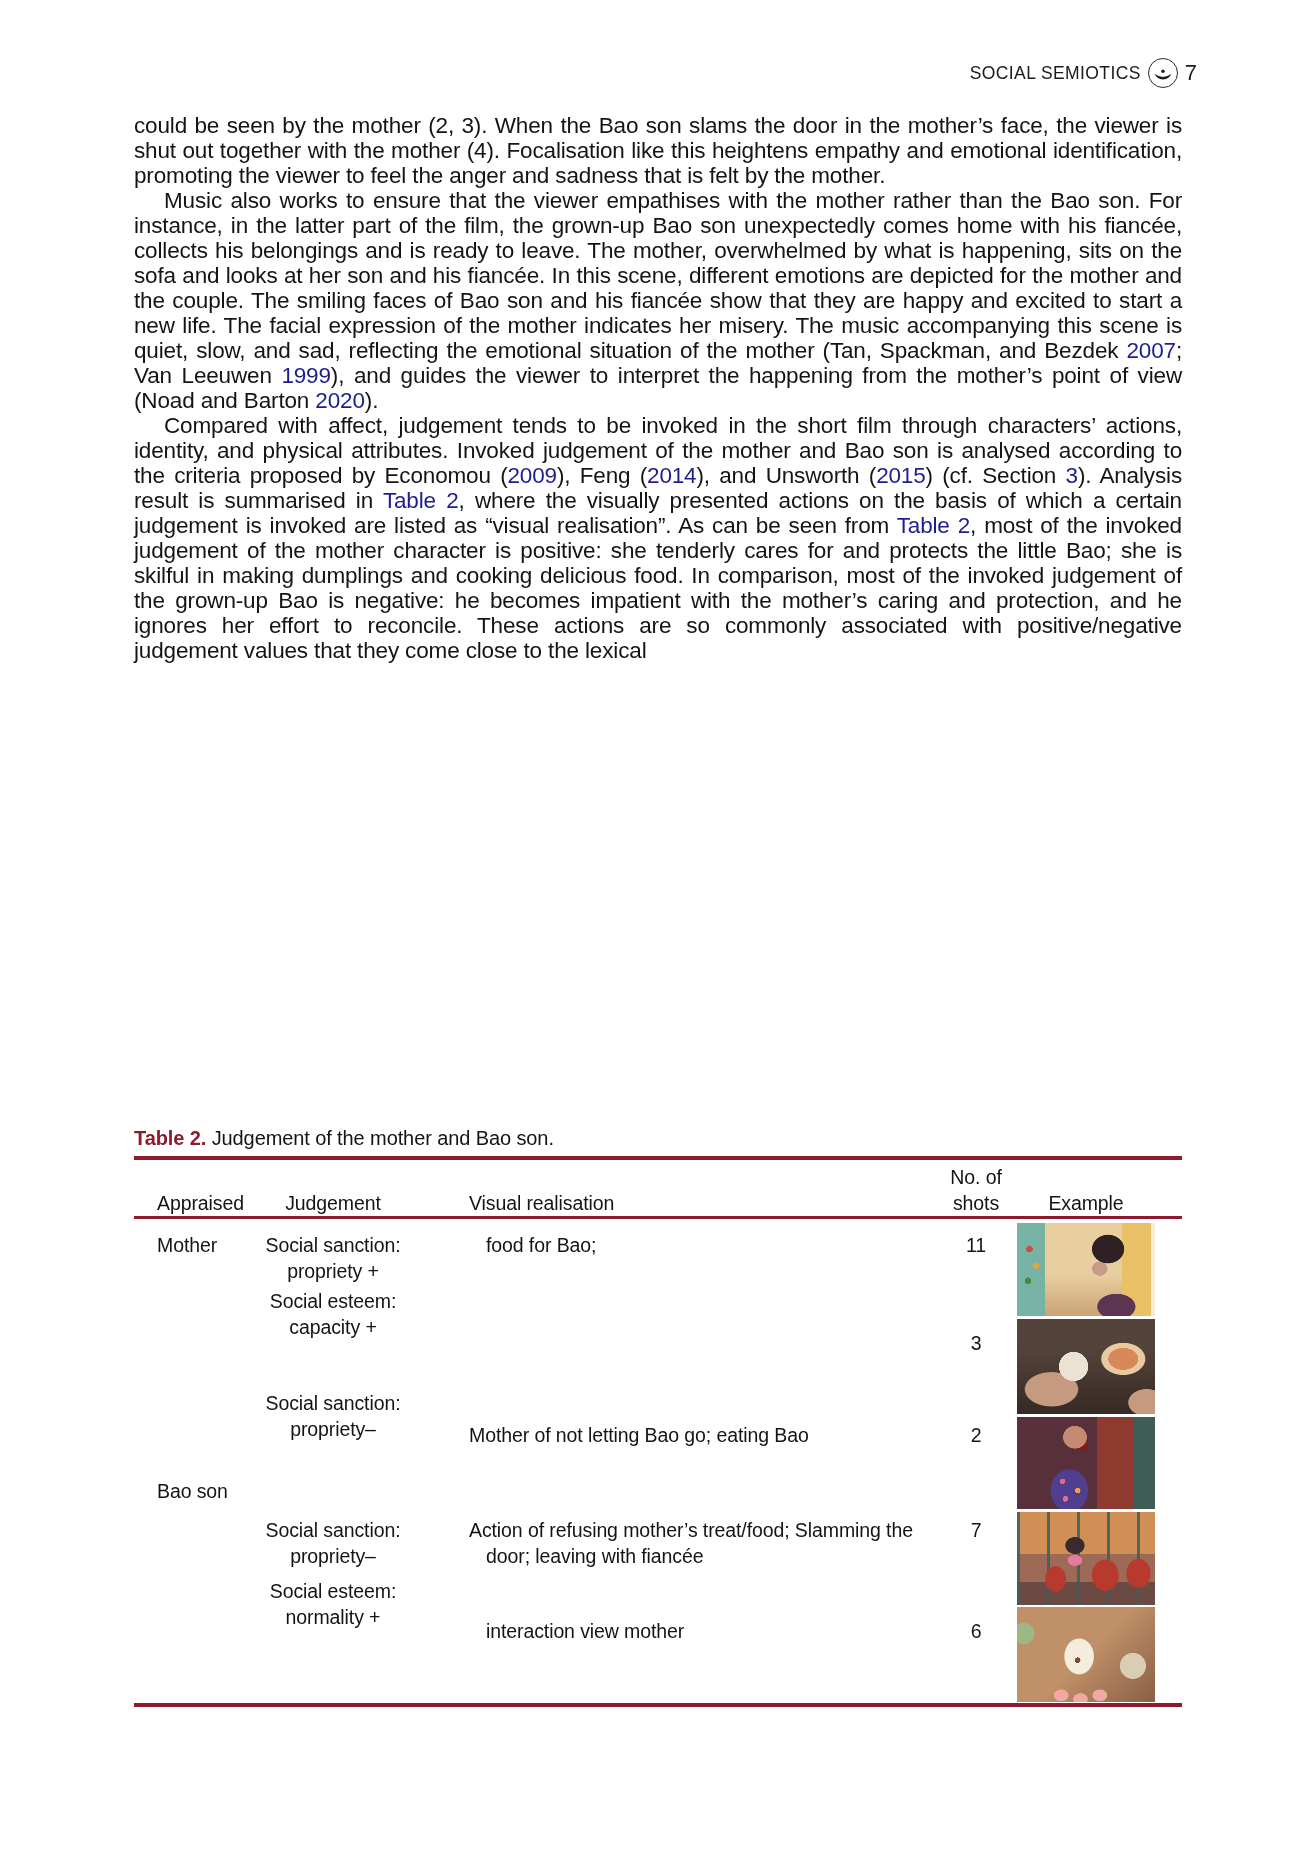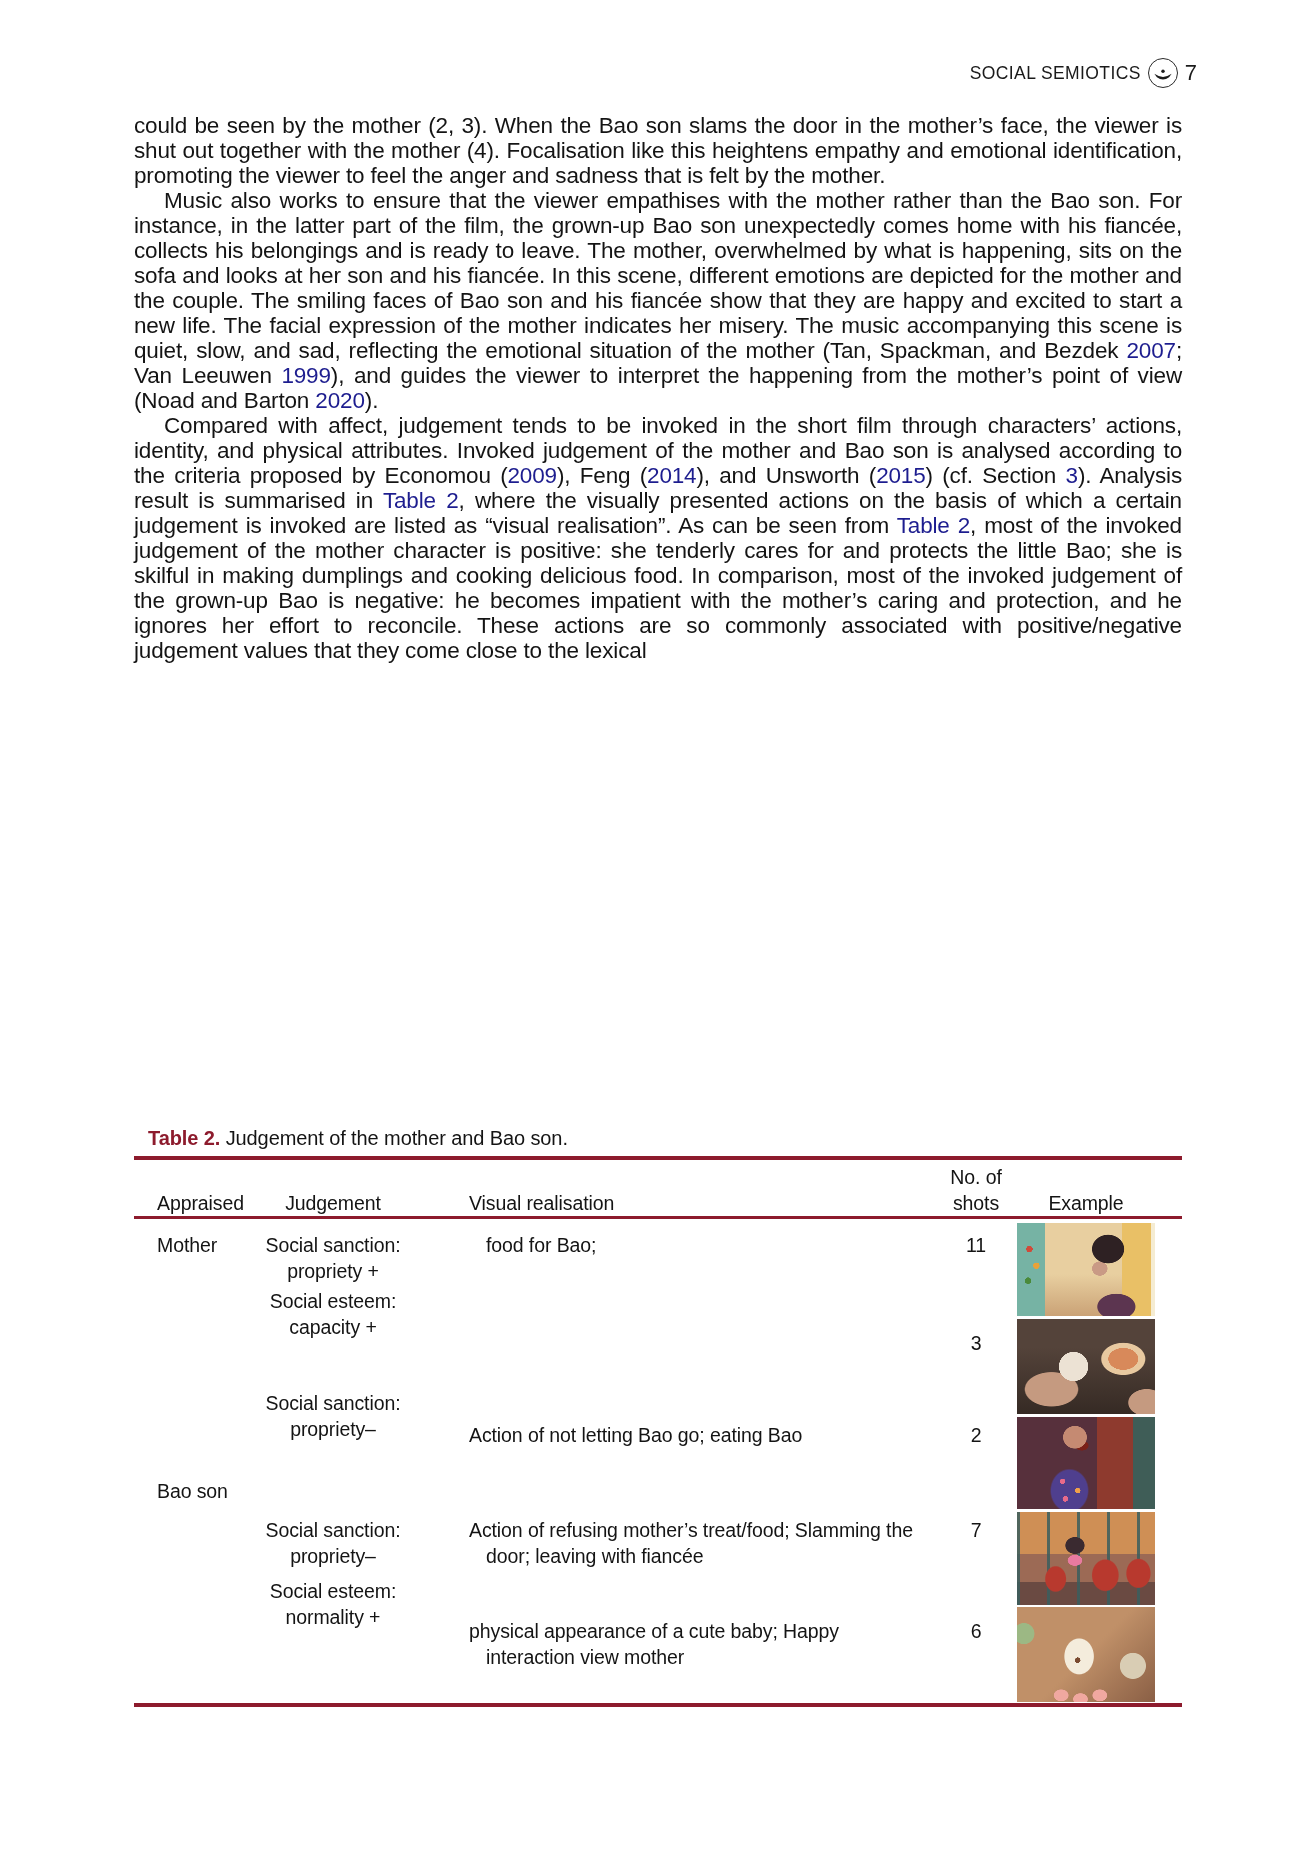--- a/index.html
+++ b/index.html
@@ -14,21 +14,21 @@
   .pageno{font-size:22px;color:#1a1a1a;}
 
   
   .bodytext{position:absolute;left:134px;top:113px;width:1048px;
             font-size:22.5px;line-height:25px;text-align:justify;letter-spacing:-.15px;}
   .para{margin:0;}
   .para.indent{text-indent:30px;}
   .cite{color:#1d1d8f;cursor:pointer;}
 
   
-  .tbl-caption{position:absolute;left:134px;top:1127px;font-size:20px;letter-spacing:-.1px;margin-left:14px;}
+  .tbl-caption{position:absolute;left:134px;top:1127px;font-size:20px;letter-spacing:-.1px;}
   .tbl-caption .cap-label{font-weight:bold;color:#8d1b2d;}
   .rule{position:absolute;left:134px;width:1048px;background:#8d1b2d;}
   .rule-top{top:1156px;height:4px;}
   .rule-head{top:1216px;height:2.5px;}
   .rule-bottom{top:1703px;height:4px;}
 
   .tcell{position:absolute;font-size:19.5px;line-height:26px;letter-spacing:-.1px;color:#141414;}
   .c-appr{left:157px;width:100px;text-align:left;}
   .c-judg{left:238px;width:190px;text-align:center;}
   .c-real{left:469px;width:485px;text-align:left;}
@@ -131,42 +131,41 @@
     <div>Social esteem:</div>
     <div>capacity +</div>
   </div>
   <div class="tcell c-shot" style="top:1330px">3</div>
 
   <div class="tcell c-judg" style="top:1390px">
     <div>Social sanction:</div>
     <div>propriety–</div>
   </div>
   <div class="tcell c-real" style="top:1422px">
-    <div>Action of not letting Bao go; eating Bao</div>
+    <div>Mother of not letting Bao go; eating Bao</div>
   </div>
   <div class="tcell c-shot" style="top:1422px">2</div>
 
   <div class="tcell c-appr" style="top:1478px">Bao son</div>
 
   <div class="tcell c-judg" style="top:1517px">
     <div>Social sanction:</div>
     <div>propriety–</div>
   </div>
   <div class="tcell c-real" style="top:1517px">
     <div>Action of refusing mother’s treat/food; Slamming the</div>
     <div class="cont">door; leaving with fiancée</div>
   </div>
   <div class="tcell c-shot" style="top:1517px">7</div>
 
   <div class="tcell c-judg" style="top:1578px">
     <div>Social esteem:</div>
     <div>normality +</div>
   </div>
   <div class="tcell c-real" style="top:1618px">
-    <div>physical appearance of a cute baby; Happy</div>
     <div class="cont">interaction view mother</div>
   </div>
   <div class="tcell c-shot" style="top:1618px">6</div>
 
   <div class="still st1"></div>
   <div class="still st2"></div>
   <div class="still st3"></div>
   <div class="still st4"></div>
   <div class="still st5"></div>
 

